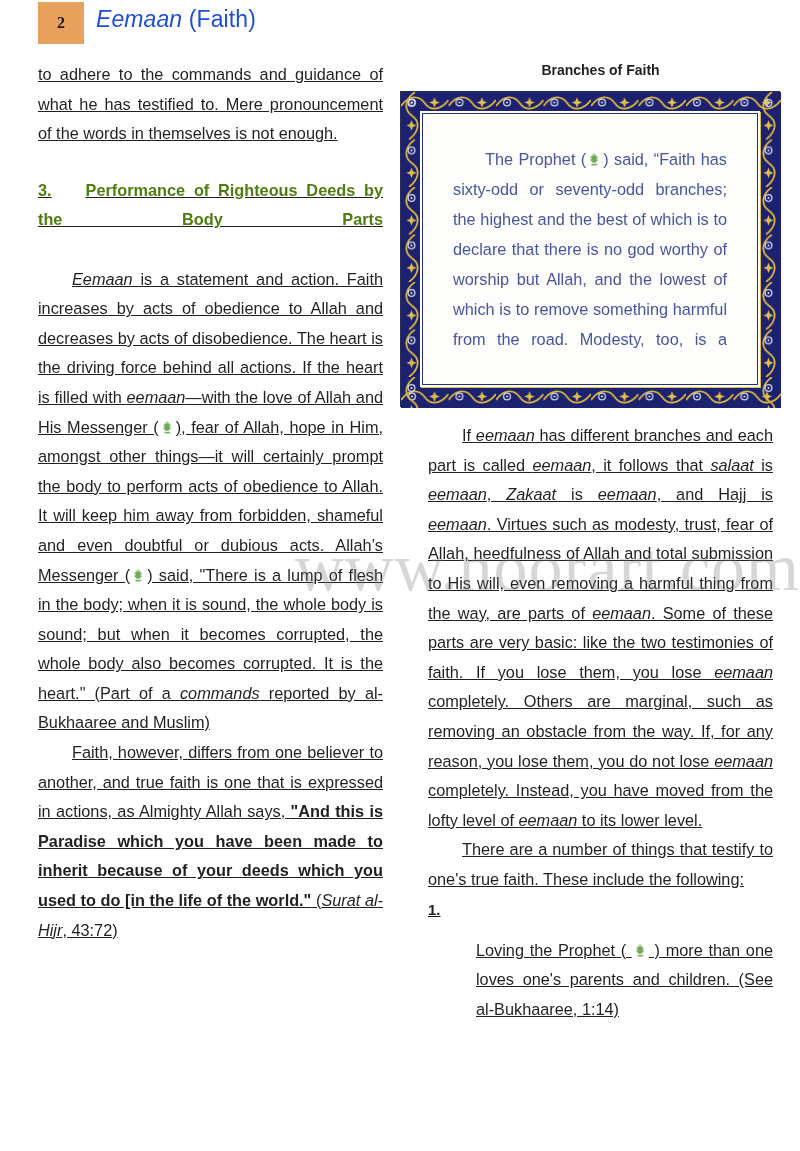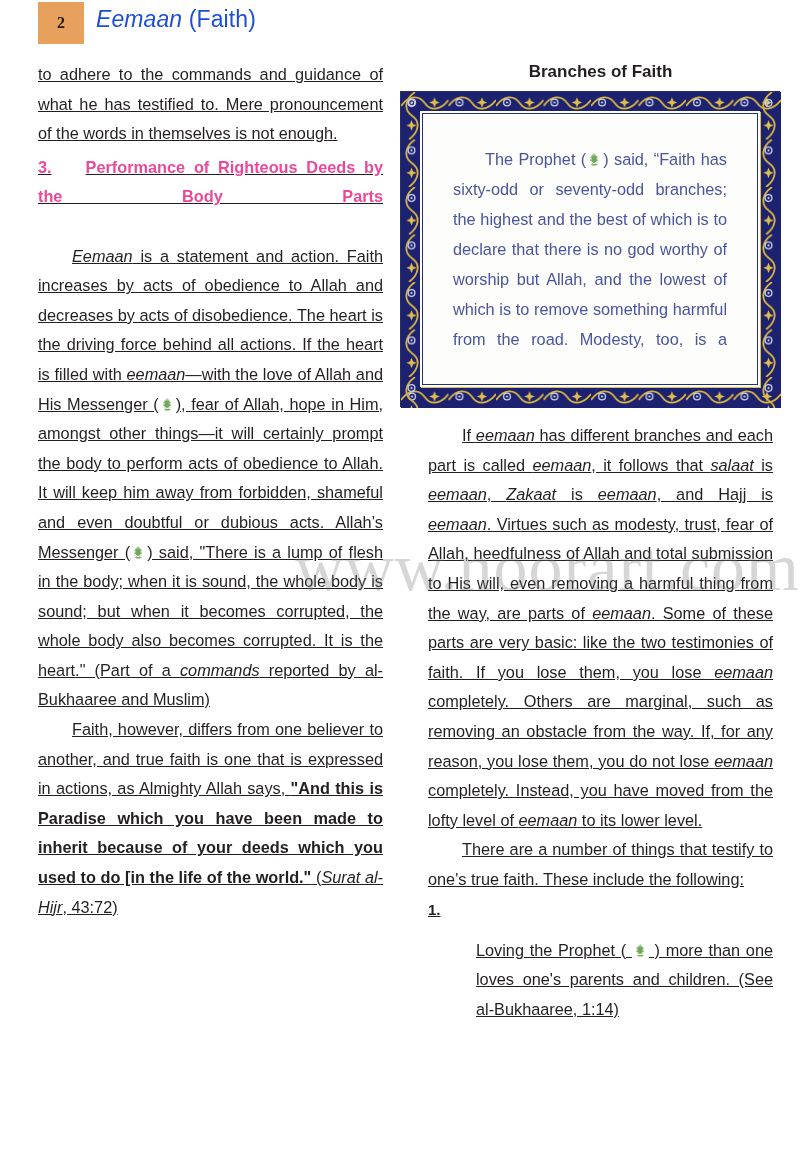--- a/index.html
+++ b/index.html
@@ -65,26 +65,26 @@
   .col-right { left: 428px; top: 60px; }
 
   p.body {
     margin: 0 0 0 0;
     text-align: justify;
   }
   p.indent { text-indent: 34px; }
   p.noindent { text-indent: 0; }
 
   h3.section-head {
-    margin: 4px 0 0 0;
+    margin: 27px 0 0 0;
     font-size: 16.3px;
     line-height: 29.6px;
     font-weight: bold;
     text-align: justify;
-    color: #ec4899;
+    color: #4d7c0f;
   }
   h3.section-head::after {
     content: "";
     display: inline-block;
     width: 100%;
   }
   .numlead { margin-right: 34px; }
 
   i, .ital { font-style: italic; }
   b, .bold { font-weight: bold; }
@@ -98,21 +98,21 @@
     font-size: 0;
   }
   .pbuh svg { display:block; }
 
   
   .box-title {
     position: absolute;
     left: 428px; top: 62px;
     width: 345px;
     text-align: center;
-    font-size: 17px;
+    font-size: 14px;
     font-weight: bold;
     color: #231f20;
   }
   .ornate-box {
     position: absolute;
     left: 400px; top: 91px;
     width: 380px;
     height: 316px;
     box-sizing: border-box;
     background: #1d2270;

